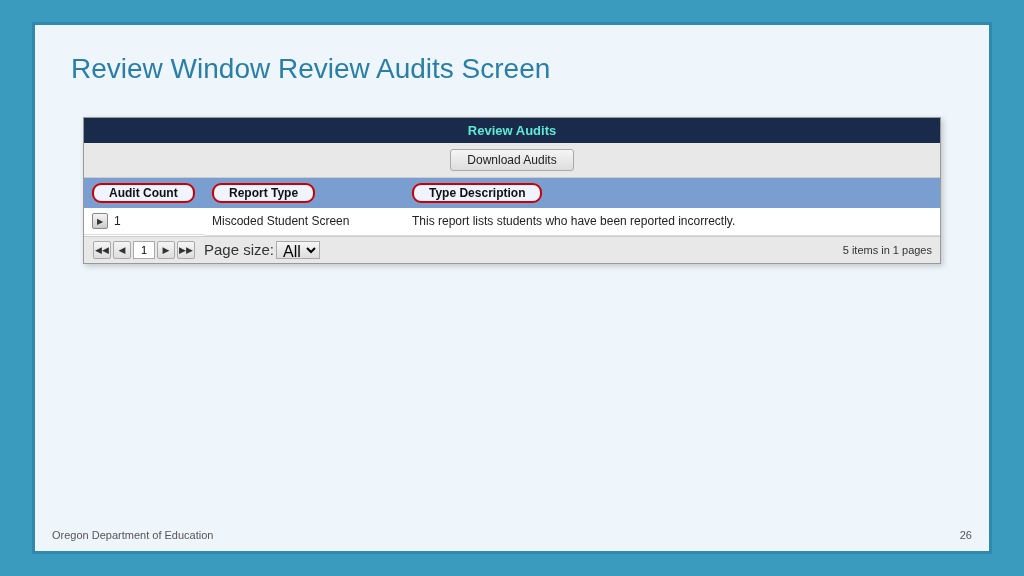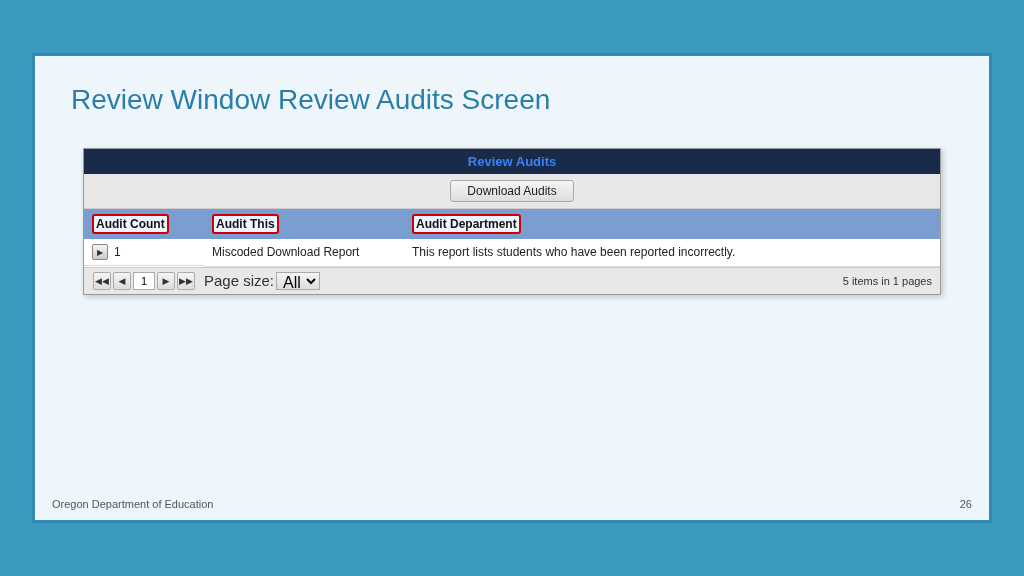--- a/index.html
+++ b/index.html
@@ -9,21 +9,21 @@
       height: 576px;
       background: #3a9bbf;
       display: flex;
       align-items: center;
       justify-content: center;
       font-family: Arial, sans-serif;
     }
 
     .slide {
       width: 960px;
-      height: 470px;
+      height: 532px;
       background: #eef6fb;
       border: 3px solid #2e8ab0;
       position: relative;
       display: flex;
       flex-direction: column;
       padding: 0;
     }
 
     .slide-header {
       background: #eef6fb;
@@ -43,21 +43,21 @@
     }
 
     .audit-widget {
       border: 1px solid #999;
       background: #fff;
       box-shadow: 2px 2px 6px rgba(0,0,0,0.2);
     }
 
     .audit-title-bar {
       background: #1a2a4a;
-      color: #3b82f6;
+      color: #5eead4;
       text-align: center;
       font-size: 13px;
       font-weight: bold;
       padding: 5px 0;
     }
 
     .audit-download-bar {
       background: #e8e8e8;
       text-align: center;
       padding: 6px 0;
@@ -87,24 +87,24 @@
       font-size: 12px;
       font-weight: bold;
       color: #111;
       padding: 5px 8px;
       text-align: left;
       border: none;
     }
 
     .header-outlined {
       border: 2px solid #cc0000 !important;
-      border-radius: 3px;
+      border-radius: 9px;
       background: #f0f4ff;
       display: inline-block;
-      padding: 1px 2px;
+      padding: 1px 15px;
     }
 
     .audit-table tbody tr {
       background: #fff;
     }
 
     .audit-table tbody td {
       font-size: 12px;
       color: #222;
       padding: 5px 8px;
@@ -208,35 +208,35 @@
         <button class="audit-download-btn">Download Audits</button>
       </div>
 
       <table class="audit-table">
         <thead>
           <tr>
             <th style="width:120px;">
               <span class="header-outlined">Audit Count</span>
             </th>
             <th style="width:200px;">
-              <span class="header-outlined">Audit This</span>
+              <span class="header-outlined">Report Type</span>
             </th>
             <th>
-              <span class="header-outlined">Audit Department</span>
+              <span class="header-outlined">Type Description</span>
             </th>
           </tr>
         </thead>
         <tbody>
           <tr class="table-row">
             <td style="display:flex; align-items:center; gap:6px; border-bottom:1px solid #ddd; padding:5px 8px;">
               <button class="expand-btn">▶</button>
               <span>1</span>
             </td>
             <td>
-              <span>Miscoded Download Report</span>
+              <span>Miscoded Student Screen</span>
             </td>
             <td>
               <span>This report lists students who have been reported incorrectly.</span>
             </td>
           </tr>
         </tbody>
       </table>
 
       <div class="pagination-bar">
         <button class="page-btn">◀◀</button>

